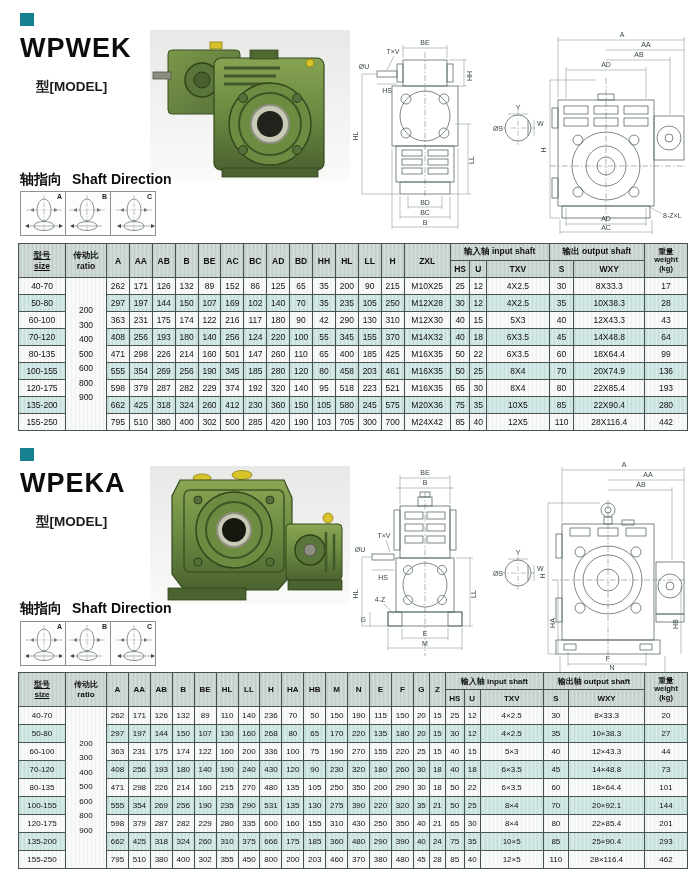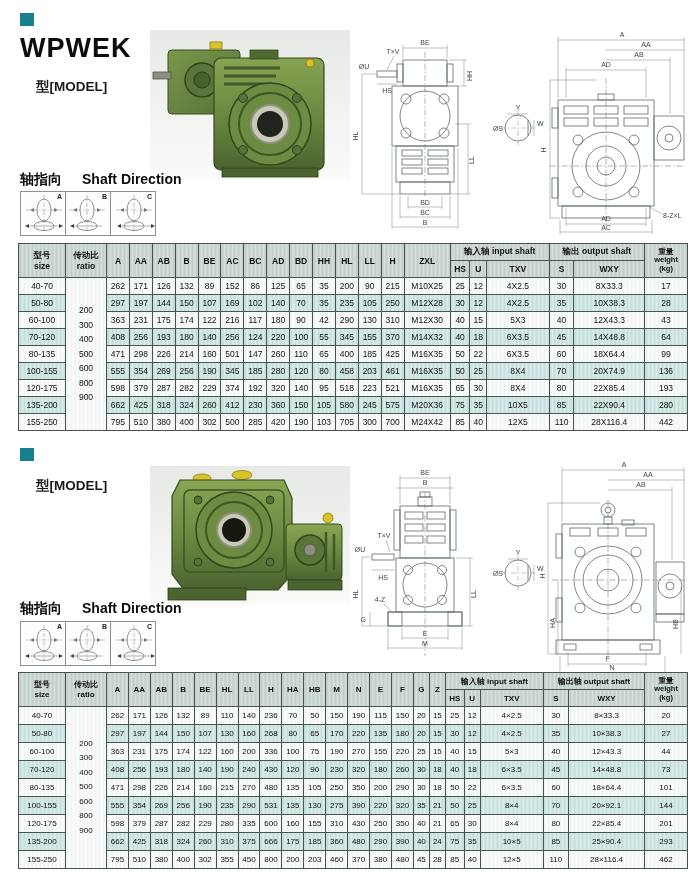--- a/index.html
+++ b/index.html
@@ -8,39 +8,39 @@
     background:#ffffff;font-family:"Liberation Sans",sans-serif;color:#111;
   }
   .sec-title{position:absolute;display:flex;align-items:flex-start;gap:9px;flex-direction:column;}
   .bullet{width:14px;height:13px;background:#17808e;margin-top:5px;}
   .model{font-size:27px;font-weight:bold;line-height:1;letter-spacing:1px;color:#0d0d0d;}
   .suffix{font-size:13.5px;margin-top:7px;font-weight:bold;color:#1a1a1a;padding-left:16px;}
   .photo{position:absolute;background:linear-gradient(180deg,#e7e9e6 0%,#f2f3f1 55%,#fafaf8 100%);}
   .drawing{position:absolute;}
   svg text{font-family:"Liberation Sans",sans-serif;font-size:7px;fill:#3a4a46;}
   .sd-label{position:absolute;font-size:14px;font-weight:bold;color:#0d0d0d;}
-  .sd-label .en{margin-left:20px;}
+  .sd-label .en{margin-left:10px;}
   .sd-boxes{position:absolute;display:flex;border:1px solid #8a938f;background:#fdfdfc;}
   .sd-box{width:44px;height:43px;border-right:1px solid #8a938f;position:relative;}
   .sd-box:last-child{border-right:none;}
   .sd-letter{position:absolute;top:1px;right:3px;font-size:7px;font-weight:bold;color:#222;}
   table{border-collapse:collapse;position:absolute;table-layout:auto;}
   #table1{left:18px;top:243px;width:670px;}
   #table2{left:18px;top:672px;width:670px;}
   th,td{border:1px solid #49544f;text-align:center;white-space:nowrap;padding:0 1px;vertical-align:middle;}
   th{font-size:8.5px;font-weight:bold;height:16px;
      background:repeating-linear-gradient(90deg,#c2cec8 0px,#c2cec8 2px,#d5ded9 2px,#d5ded9 4px);}
   #table2 th{font-size:8px;}
   #table1 td{height:16px;font-size:8.5px;}
   #table2 td{height:17px;font-size:8px;}
   tr.alt td{background:repeating-linear-gradient(90deg,#c4dedc 0px,#c4dedc 2px,#d9ecea 2px,#d9ecea 4px);}
   tr:not(.alt) td{background:repeating-linear-gradient(90deg,#f0f4f2 0px,#f0f4f2 2px,#fbfcfb 2px,#fbfcfb 4px);}
   td.ratio-td{background:repeating-linear-gradient(90deg,#f0f4f2 0px,#f0f4f2 2px,#fbfcfb 2px,#fbfcfb 4px) !important;
      font-size:8.5px;line-height:14.5px;width:38px;}
-  .size-th{width:44px;line-height:1.25;}
+  .size-th{width:44px;line-height:1.25;text-decoration:underline;}
   .ratio-th{width:38px;line-height:1.25;}
   .weight-th{width:40px;font-size:7.5px !important;line-height:1.12;}
   th.wide{min-width:44px;}
 </style>
 </head>
 <body>
 
 <div class="sec-title" style="left:20px;top:8px;">
   <span class="bullet"></span>
   <span class="model">WPWEK</span>
@@ -503,20 +503,21 @@
         <td>12X5</td>
         <td>110</td>
         <td>28X116.4</td>
         <td>442</td>
       </tr>
     </tbody>
 </table>
 
 <div class="sec-title" style="left:20px;top:443px;">
   <span class="bullet"></span>
+  <span class="model">WPEKA</span>
   <span class="suffix">型[MODEL]</span>
 </div>
 
 <div class="photo" style="left:150px;top:466px;width:200px;height:138px;">
   <svg width="200" height="138" viewBox="0 0 200 138">
     <defs>
       <linearGradient id="ge1" x1="0" y1="0" x2="0" y2="1">
         <stop offset="0" stop-color="#8aa654"></stop>
           <stop offset="0.5" stop-color="#6b8a41"></stop>
           <stop offset="1" stop-color="#4b6330"></stop>

